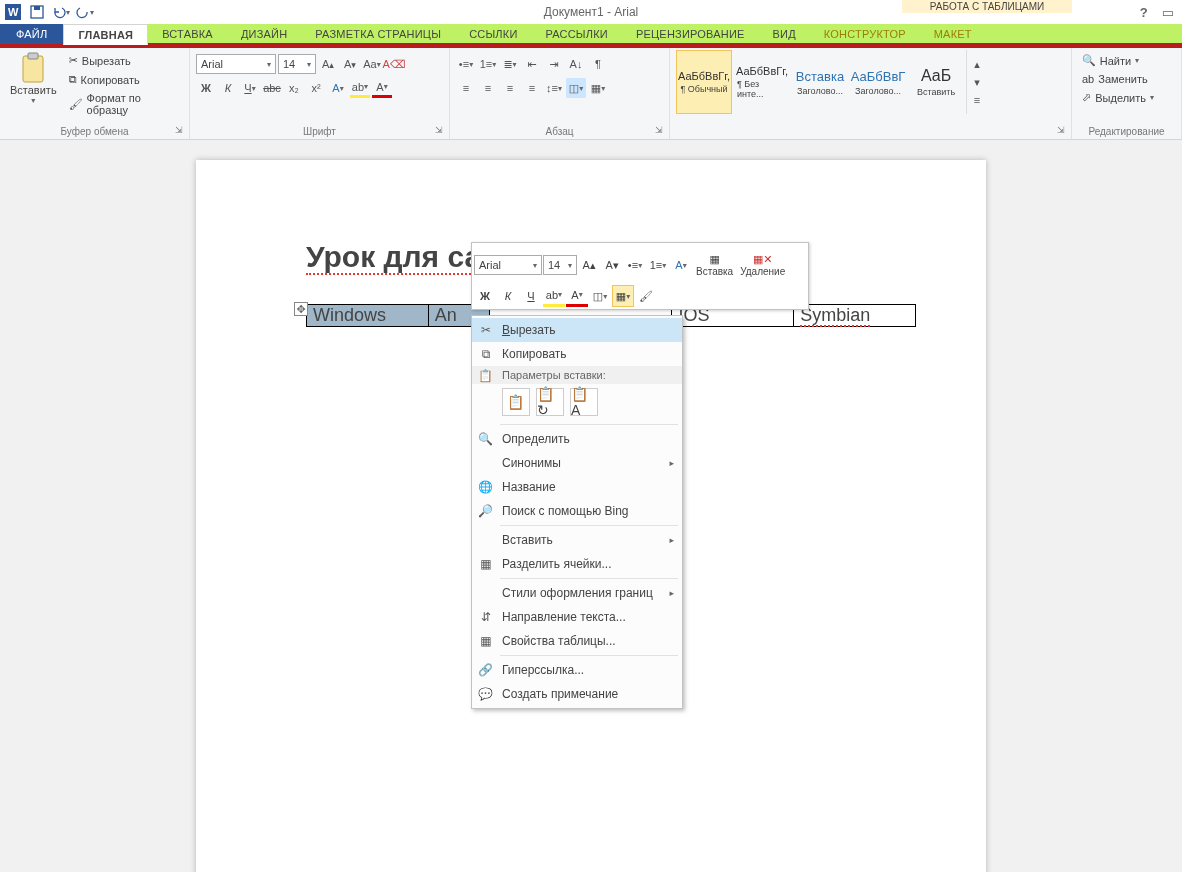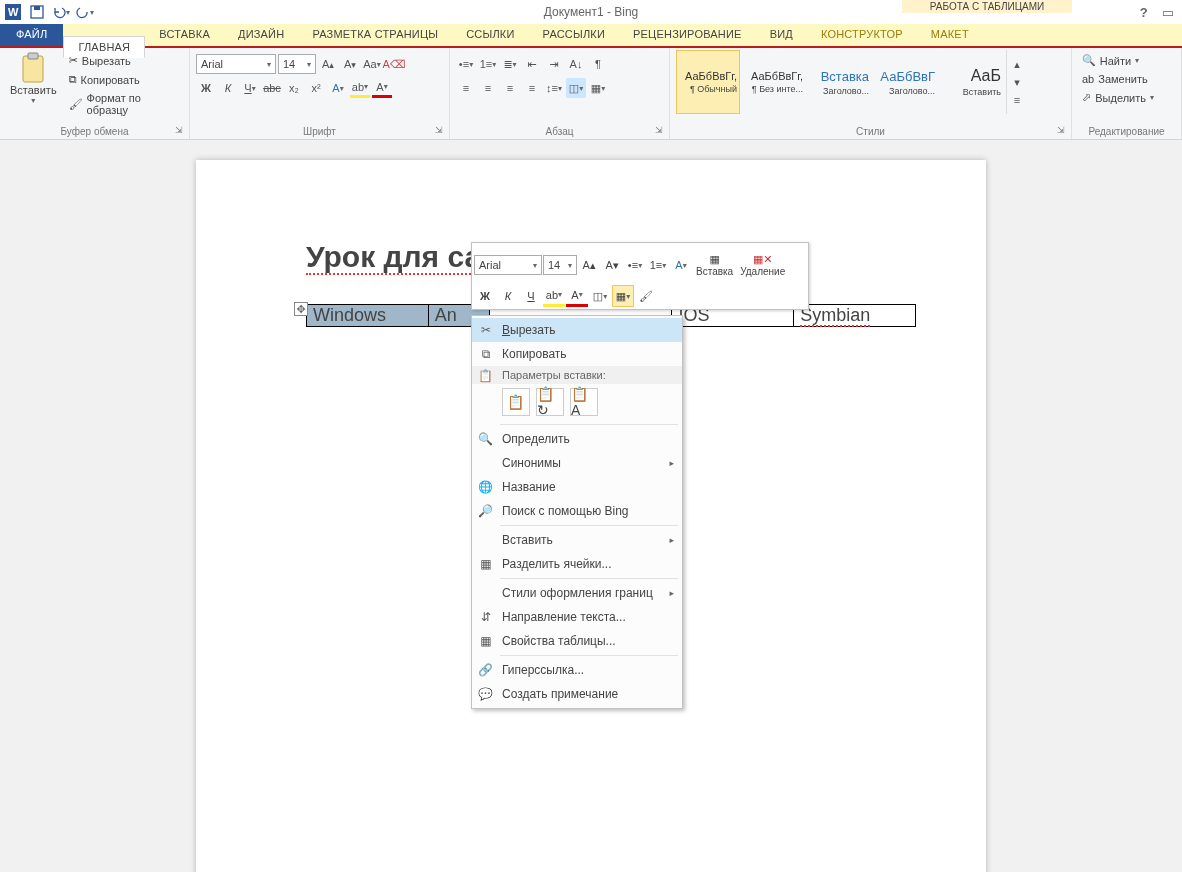--- a/index.html
+++ b/index.html
@@ -2,39 +2,39 @@
 <html><head>
 <meta charset="utf-8">
 <style>
 * { margin:0; padding:0; box-sizing:border-box; font-family:'Segoe UI',Tahoma,sans-serif; }
 body { background:#fff; width:1182px; height:872px; overflow:hidden; position:relative; font-size:12px; color:#444; }
 .titlebar { height:24px; background:#fff; display:flex; align-items:center; position:relative; }
 .qat { display:flex; align-items:center; gap:2px; padding-left:2px; }
 .qat-item { width:22px; height:22px; display:flex; align-items:center; justify-content:center; cursor:pointer; }
 .doc-title { position:absolute; left:50%; transform:translateX(-50%); font-size:12px; color:#666; }
 .title-right { position:absolute; right:8px; display:flex; gap:14px; align-items:center; color:#666; font-size:13px; }
-.tabbar { height:24px; background:#fef9c3; display:flex; border-bottom:2px solid #b91c1c; }
+.tabbar { height:24px; background:#bef264; display:flex; border-bottom:5px solid #b91c1c;align-items:center; }
 .tab { padding:4px 14px 3px; font-size:11px; cursor:pointer; color:#444; text-transform:uppercase; letter-spacing:.2px; }
 .tab-file { background:#2b579a; color:#fff; padding:4px 16px; }
-.tab-active { background:#fff; border:1px solid #d4d4d4; border-bottom:1px solid #fff; position:relative; top:12px; }
+.tab-active { background:#fff; border:1px solid #d4d4d4; border-bottom:1px solid #fff; position:relative; top:1px;font-weight:bold; }
 .tool-ctx-label { background:#fff2cc; padding:1px 8px; font-size:10px; }
 .ribbon { height:92px; background:#f5f6f7; border-bottom:1px solid #d4d4d4; display:flex; }
 .group { border-right:1px solid #e1e1e1; padding:2px 6px 0; display:flex; flex-direction:column; justify-content:space-between; position:relative; }
 .group-label { font-size:10px; color:#777; text-align:center; padding-bottom:2px; }
 .group-body { flex:1; display:flex; align-items:flex-start; }
 .btn-col { display:flex; flex-direction:column; align-items:center; justify-content:center; padding:2px 4px; cursor:pointer; }
 .mini-row { display:flex; align-items:center; gap:2px; }
 .mini-btn { width:20px; height:20px; display:flex; align-items:center; justify-content:center; cursor:pointer; font-size:11px; color:#555; }
 .mini-text { font-size:11px; padding:2px 4px; cursor:pointer; display:flex; align-items:center; gap:4px; }
 .font-combo { height:20px; border:1px solid #ababab; background:#fff; font-size:11px; padding:1px 4px; display:flex; align-items:center; justify-content:space-between; }
 .font-name { width:80px; }
 .font-size { width:38px; }
 .drop { color:#666; font-size:8px; }
 .style-gallery { display:flex; gap:2px; height:64px; align-items:stretch; }
-.style-item { width:64px; border:1px solid transparent; display:flex; flex-direction:column; align-items:flex-end; justify-content:center; font-size:9px; padding:2px; cursor:pointer; }
+.style-item { width:56px; border:1px solid transparent; display:flex; flex-direction:column; align-items:center; justify-content:center; font-size:9px; padding:2px; cursor:pointer; }
 .style-preview { font-size:11px; color:#333; margin-bottom:2px; }
 .style-preview.blue { color:#2e74b5; font-size:13px; }
 .style-preview.big { font-size:16px; color:#333; }
 .dialog-launcher { position:absolute; right:2px; bottom:2px; width:12px; height:12px; font-size:9px; color:#777; cursor:pointer; }
 .workspace { background:#f1f1f1; height:calc(872px - 24px - 24px - 92px); display:flex; justify-content:center; padding-top:20px; overflow:hidden; }
 .page { width:790px; height:1000px; background:#fff; box-shadow:0 0 6px rgba(0,0,0,.25); position:relative; padding:80px 110px; }
 .heading { font-family:'Times New Roman',serif; font-size:30px; font-weight:bold; }
 .heading .red-underline { border-bottom:2px dotted #e33; }
 .doc-table { border-collapse:collapse; margin-top:30px; width:610px; font-family:'Times New Roman',serif; font-size:18px; }
 .doc-table td { border:1px solid #000; padding:0 6px; height:22px; }
@@ -82,21 +82,21 @@
         </svg>
         <span class="drop">▾</span>
       </div>
     <div class="qat-item">
         <svg width="14" height="14">
           <path d="M4 3 A5 5 0 1 0 11 7" fill="none" stroke="#2b579a" stroke-width="1.3"></path>
         </svg>
         <span class="drop">▾</span>
       </div>
   </div>
-  <div class="doc-title">Документ1 - Bing</div>
+  <div class="doc-title">Документ1 - Arial</div>
   <div class="title-right">
     <span style="font-weight:bold">?</span>
     <span>▭</span>
   </div>
   <div style="position:absolute;right:110px;top:0;width:170px;text-align:center">
     <div class="tool-ctx-label">РАБОТА С ТАБЛИЦАМИ</div>
   </div>
 </div>
 
 <div class="tabbar">
@@ -233,21 +233,20 @@
             <div class="style-preview big">АаБ</div>
             <div>Вставить</div>
           </div>
         <div style="width:14px;display:flex;flex-direction:column;justify-content:center;border-left:1px solid #ddd">
           <div class="mini-btn" style="height:18px">▴</div>
           <div class="mini-btn" style="height:18px">▾</div>
           <div class="mini-btn" style="height:18px">≡</div>
         </div>
       </div>
     </div>
-    <div class="group-label">Стили</div>
     <div class="dialog-launcher">⇲</div>
   </div>
 
   <div class="group" style="width:110px">
     <div class="group-body" style="flex-direction:column;gap:2px;padding-top:2px">
       <div class="mini-text">
           <span>🔍</span>
           <span>Найти</span>
           <span class="drop">▾</span>
         </div>

